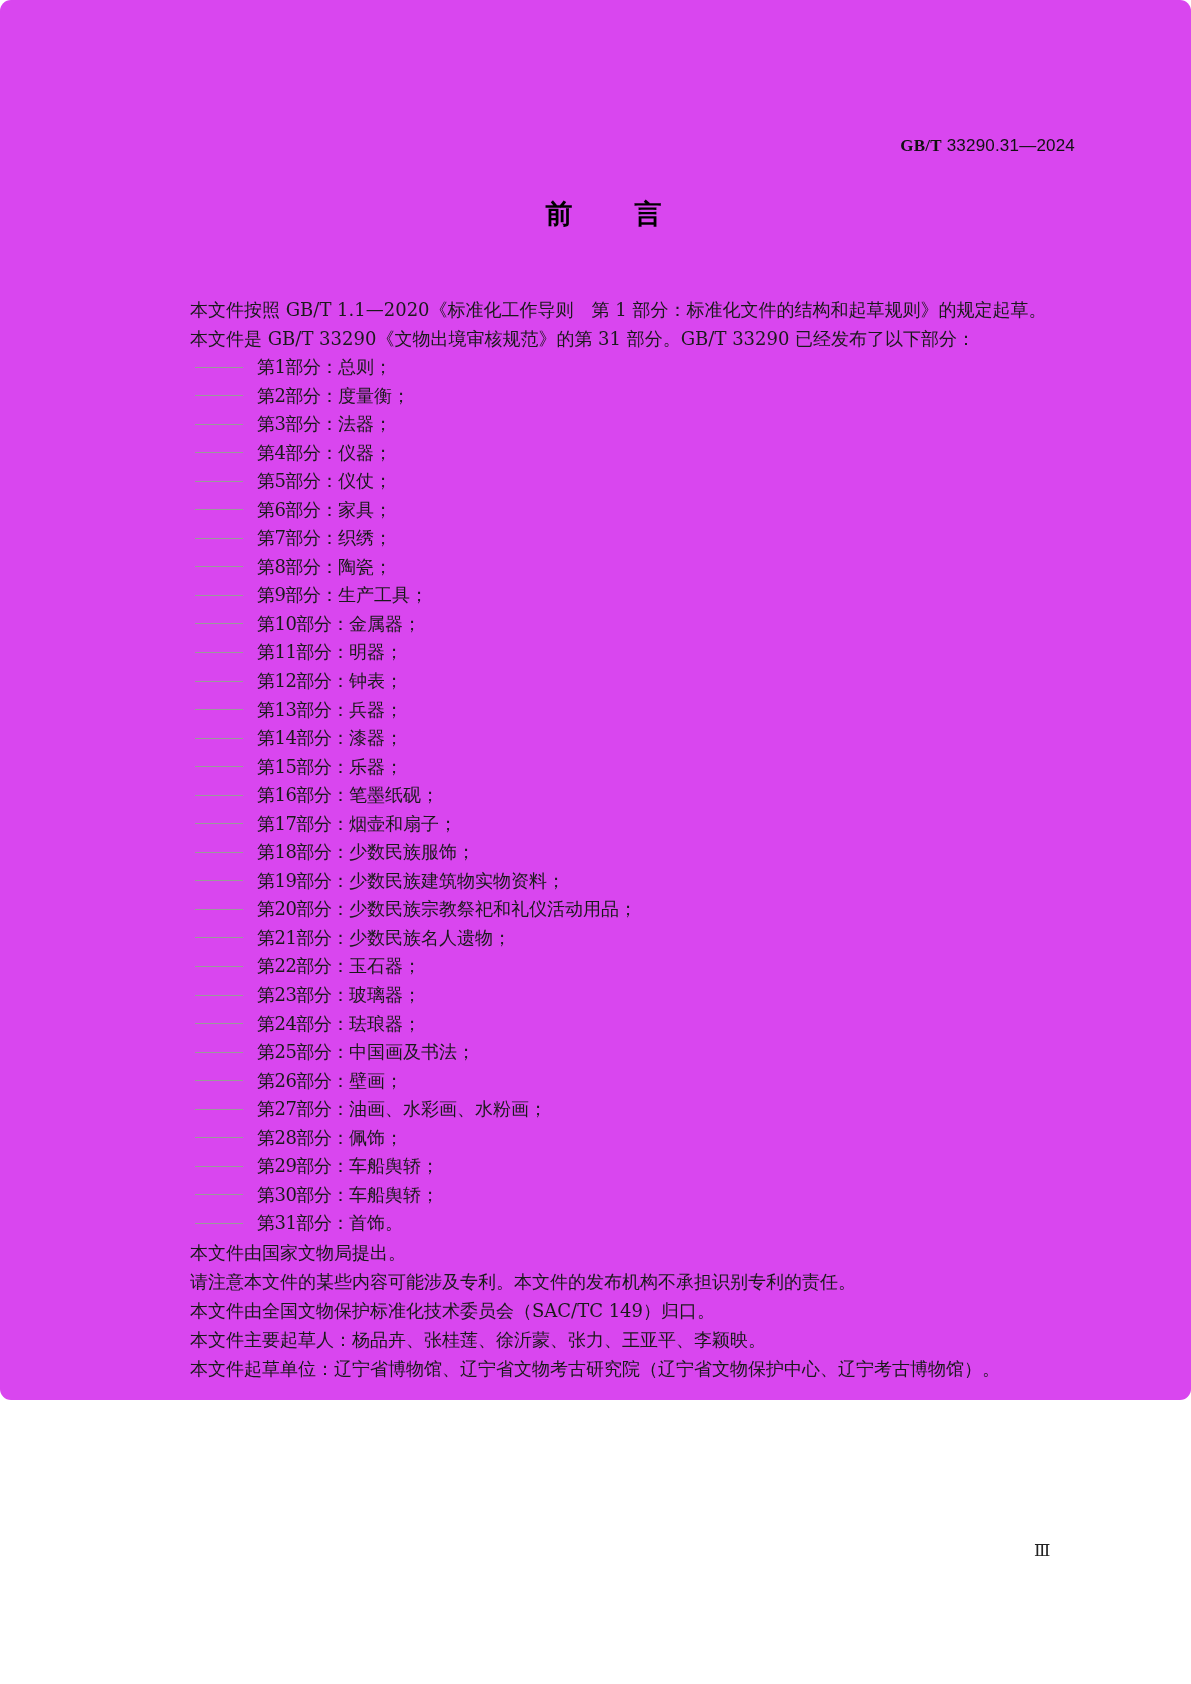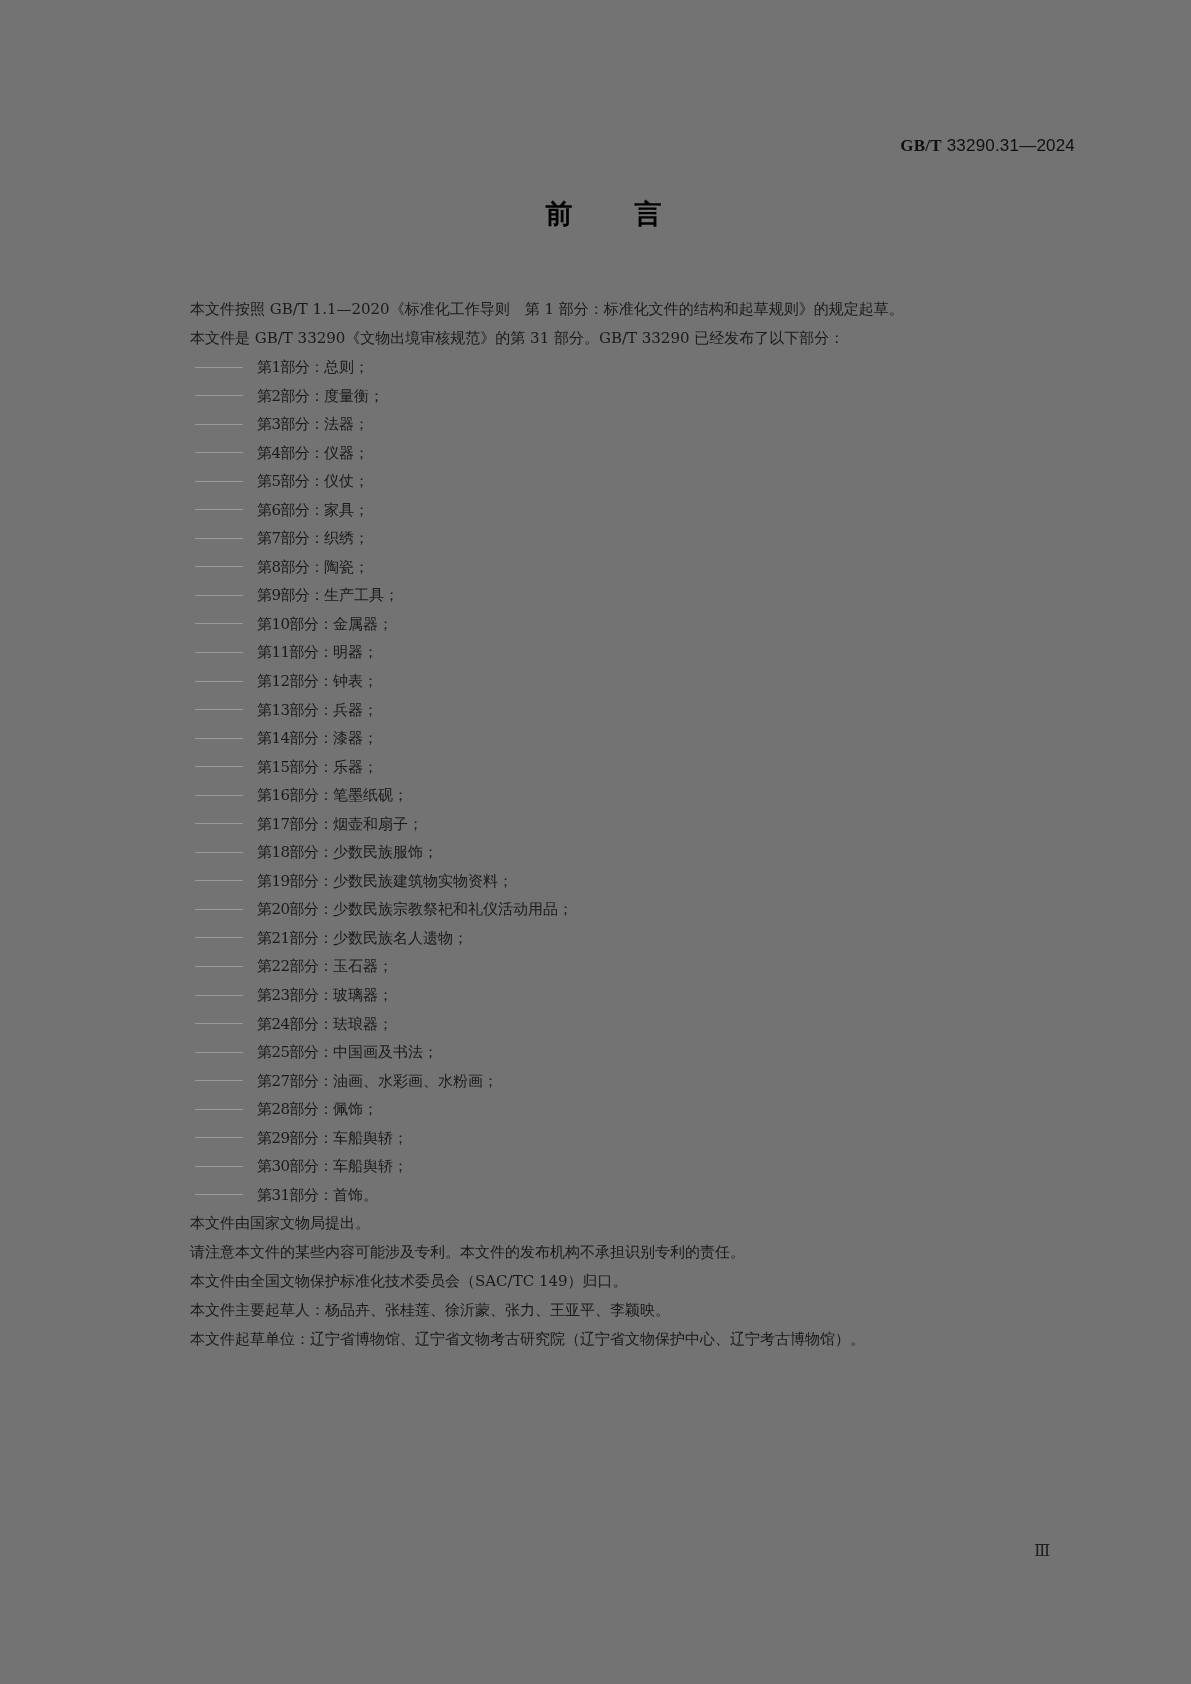--- a/index.html
+++ b/index.html
@@ -1,26 +1,26 @@
 <!DOCTYPE html>
 <html><head>
 <meta charset="utf-8">
 <style>
   html, body { margin:0; padding:0; background:#ffffff; }
   body { width:1191px; height:1684px; position:relative; overflow:hidden;
          font-family:"DejaVu Serif","Liberation Serif",serif; color:#1a1a1a; }
-  .page { position:absolute; left:0; top:0; width:1191px; height:1684px; background:#737373; }
+  .page { position:absolute; left:0; top:0; width:1191px; height:1400px; background:#d946ef;border-radius:11px; }
   .std-header { position:absolute; top:136px; right:116px; font-size:17px; letter-spacing:0.2px;
                 font-family:"Liberation Sans","DejaVu Sans",sans-serif; color:#111; }
   .std-header .code-prefix { font-family:"Liberation Serif","DejaVu Serif",serif; font-weight:bold; }
   .title { position:absolute; top:196px; left:8px; width:1191px; text-align:center;
            font-family:"DejaVu Sans","Liberation Sans",sans-serif; font-weight:bold; font-size:27px; color:#000; }
   .title span { display:inline-block; }
   .title .gap { width:62px; }
-  .body { position:absolute; left:152px; top:295px; width:924px; font-size:15px; line-height:29px; }
+  .body { position:absolute; left:152px; top:295px; width:924px; font-size:18px; line-height:29px; }
   .para { margin:0; text-indent:38px; text-align:justify; text-align-last:left; }
   .para.wrap { text-align:justify; }
   .list { margin:0; padding:0; list-style:none; }
   .list li { padding-left:43px; height:28.55px; line-height:28.55px; white-space:nowrap; position:relative; }
   .dash { display:inline-block; width:48px; height:1px; background:#9a9a9a; vertical-align:middle; margin-right:2px; position:relative; top:-1px; }
   .item-num { letter-spacing:-0.5px;margin-left:12px; }
   .page-num { position:absolute; top:1540px; left:1034px; font-family:"Liberation Serif","DejaVu Serif",serif;
               font-size:17px; color:#222; letter-spacing:-1px; }
 </style>
 </head>
@@ -59,20 +59,21 @@
         <li><span class="dash"></span><span class="item-num">第16部分：</span><span>笔墨纸砚；</span></li>
         <li><span class="dash"></span><span class="item-num">第17部分：</span><span>烟壶和扇子；</span></li>
         <li><span class="dash"></span><span class="item-num">第18部分：</span><span>少数民族服饰；</span></li>
         <li><span class="dash"></span><span class="item-num">第19部分：</span><span>少数民族建筑物实物资料；</span></li>
         <li><span class="dash"></span><span class="item-num">第20部分：</span><span>少数民族宗教祭祀和礼仪活动用品；</span></li>
         <li><span class="dash"></span><span class="item-num">第21部分：</span><span>少数民族名人遗物；</span></li>
         <li><span class="dash"></span><span class="item-num">第22部分：</span><span>玉石器；</span></li>
         <li><span class="dash"></span><span class="item-num">第23部分：</span><span>玻璃器；</span></li>
         <li><span class="dash"></span><span class="item-num">第24部分：</span><span>珐琅器；</span></li>
         <li><span class="dash"></span><span class="item-num">第25部分：</span><span>中国画及书法；</span></li>
+        <li><span class="dash"></span><span class="item-num">第26部分：</span><span>壁画；</span></li>
         <li><span class="dash"></span><span class="item-num">第27部分：</span><span>油画、水彩画、水粉画；</span></li>
         <li><span class="dash"></span><span class="item-num">第28部分：</span><span>佩饰；</span></li>
         <li><span class="dash"></span><span class="item-num">第29部分：</span><span>车船舆轿；</span></li>
         <li><span class="dash"></span><span class="item-num">第30部分：</span><span>车船舆轿；</span></li>
         <li><span class="dash"></span><span class="item-num">第31部分：</span><span>首饰。</span></li>
       </ul>
 
     <p class="para">本文件由国家文物局提出。</p>
     <p class="para">请注意本文件的某些内容可能涉及专利。本文件的发布机构不承担识别专利的责任。</p>
     <p class="para">本文件由全国文物保护标准化技术委员会（SAC/TC 149）归口。</p>

